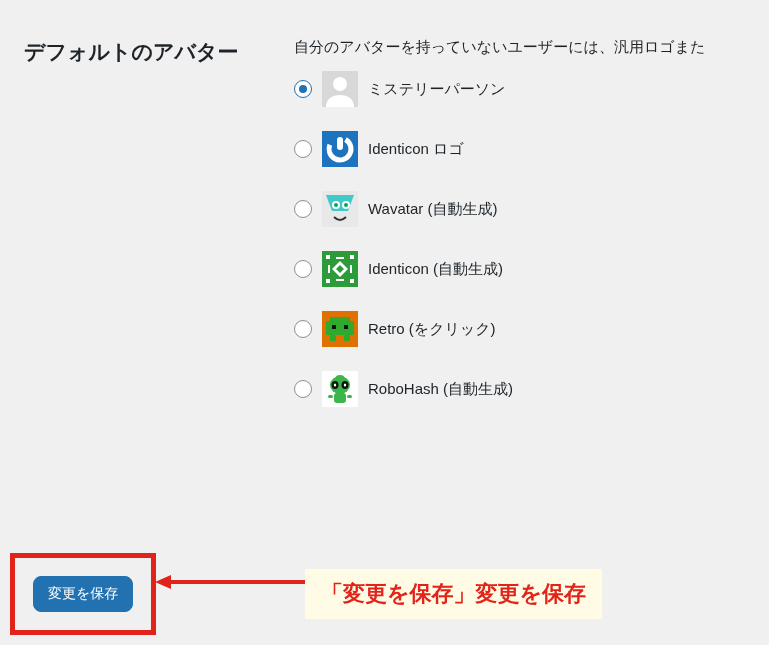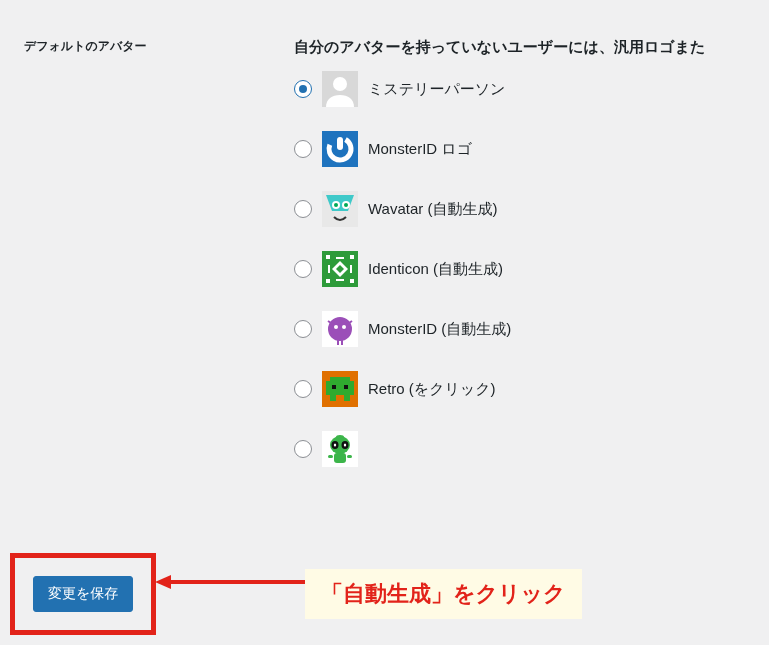--- a/index.html
+++ b/index.html
@@ -14,32 +14,31 @@
     overflow: hidden;
   }
   .row {
     display: flex;
     align-items: flex-start;
     padding: 20px 10px 0 24px;
   }
   .label-col {
     width: 270px;
     font-weight: 600;
-    font-size: 12px;
+    font-size: 21px;
     padding-top: 18px;
   }
   .field-col {
     flex: 1;
     padding-top: 18px;
   }
   .desc {
     font-size: 15px;
     margin-bottom: 14px;
     white-space: nowrap;
-    font-weight: bold;
   }
   .opt {
     display: flex;
     align-items: center;
     gap: 10px;
     margin-bottom: 24px;
   }
   .opt input[type="radio"] {
     appearance: none;
     width: 18px;
@@ -83,21 +82,21 @@
     border: 5px solid #e2231a;
     padding: 18px 18px;
     display: inline-block;
   }
   .save-btn {
     background: #2271b1;
     border: 1px solid #2271b1;
     color: #fff;
     font-size: 14px;
     padding: 8px 14px;
-    border-radius: 3px;
+    border-radius: 8px;
     cursor: pointer;
   }
 
   .annot-box {
     position: absolute;
     left: 305px;
     bottom: 26px;
     background: #fffbe5;
     padding: 10px 16px;
   }
@@ -139,21 +138,21 @@
 
     <label class="opt">
       <input type="radio" name="avatar_default" style="">
       <span class="av">
         <svg viewBox="0 0 36 36">
             <rect width="36" height="36" fill="#1e73be"></rect>
             <circle cx="18" cy="18" r="11" fill="none" stroke="#fff" stroke-width="5" stroke-dasharray="50 20" transform="rotate(-60 18 18)"></circle>
             <rect x="15" y="6" width="6" height="13" rx="3" fill="#fff"></rect>
           </svg>
       </span>
-      <span class="opt-label">MonsterID ロゴ</span>
+      <span class="opt-label">Identicon ロゴ</span>
     </label>
 
     <label class="opt">
       <input type="radio" name="avatar_default" style="">
       <span class="av">
         <svg viewBox="0 0 36 36">
             <rect width="36" height="36" fill="#e8e8e8"></rect>
           <polygon points="4,4 32,4 26,20 10,20" fill="#3fc9c9"></polygon>
           <circle cx="14" cy="14" r="4" fill="#fff"></circle>
             <circle cx="14" cy="14" r="2" fill="#0a5"></circle>
@@ -180,36 +179,20 @@
           <rect x="6" y="14" width="2" height="8"></rect>
               <rect x="28" y="14" width="2" height="8"></rect>
           <polygon points="18,10 26,18 18,26 10,18"></polygon>
             </g>
           <polygon points="18,14 22,18 18,22 14,18" fill="#2e9b3a"></polygon>
         </svg>
       </span>
       <span class="opt-label">Identicon (自動生成)</span>
     </label>
 
-    <label class="opt">
-      <input type="radio" name="avatar_default" style="">
-      <span class="av">
-        <svg viewBox="0 0 36 36">
-            <rect width="36" height="36" fill="#fff"></rect>
-          <circle cx="18" cy="18" r="12" fill="#9b4fb8"></circle>
-          <line x1="6" y1="10" x2="12" y2="14" stroke="#9b4fb8" stroke-width="2"></line>
-          <line x1="30" y1="10" x2="24" y2="14" stroke="#9b4fb8" stroke-width="2"></line>
-          <circle cx="14" cy="16" r="2" fill="#fff"></circle>
-            <circle cx="22" cy="16" r="2" fill="#fff"></circle>
-          <rect x="15" y="28" width="2" height="6" fill="#9b4fb8"></rect>
-            <rect x="19" y="28" width="2" height="6" fill="#9b4fb8"></rect>
-          </svg>
-      </span>
-      <span class="opt-label">MonsterID (自動生成)</span>
-    </label>
 
     <label class="opt">
       <input type="radio" name="avatar_default" style="">
       <span class="av">
         <svg viewBox="0 0 36 36">
             <rect width="36" height="36" fill="#e07000"></rect>
           <g fill="#2faa2f">
               <rect x="8" y="6" width="20" height="4"></rect>
               <rect x="4" y="10" width="28" height="14"></rect>
               <rect x="8" y="24" width="6" height="6"></rect>
@@ -231,33 +214,34 @@
           <ellipse cx="18" cy="6" rx="4" ry="2" fill="#3cb54a"></ellipse>
           <ellipse cx="13" cy="14" rx="3.5" ry="4" fill="#111"></ellipse>
             <ellipse cx="23" cy="14" rx="3.5" ry="4" fill="#111"></ellipse>
           <ellipse cx="13" cy="14" rx="1.2" ry="1.5" fill="#fff"></ellipse>
             <ellipse cx="23" cy="14" rx="1.2" ry="1.5" fill="#fff"></ellipse>
           <rect x="12" y="22" width="12" height="10" rx="3" fill="#3cb54a"></rect>
           <rect x="6" y="24" width="5" height="3" rx="1.5" fill="#3cb54a"></rect>
             <rect x="25" y="24" width="5" height="3" rx="1.5" fill="#3cb54a"></rect>
           </svg>
       </span>
+      <span class="opt-label">RoboHash (自動生成)</span>
     </label>
 
   </div>
 </div>
 
 <div class="submit-area">
   <div class="red-box">
     <button class="save-btn">変更を保存</button>
   </div>
 </div>
 
 <div class="arrow">
   <svg viewBox="0 0 150 18">
       <line x1="150" y1="9" x2="12" y2="9" stroke="#e2231a" stroke-width="4"></line>
       <polygon points="0,9 16,2 16,16" fill="#e2231a"></polygon>
     </svg>
 </div>
 
 <div class="annot-box">
-  <span class="annot-text">「自動生成」をクリック</span>
+  <span class="annot-text">「変更を保存」変更を保存</span>
 </div>
 
 </body></html>

